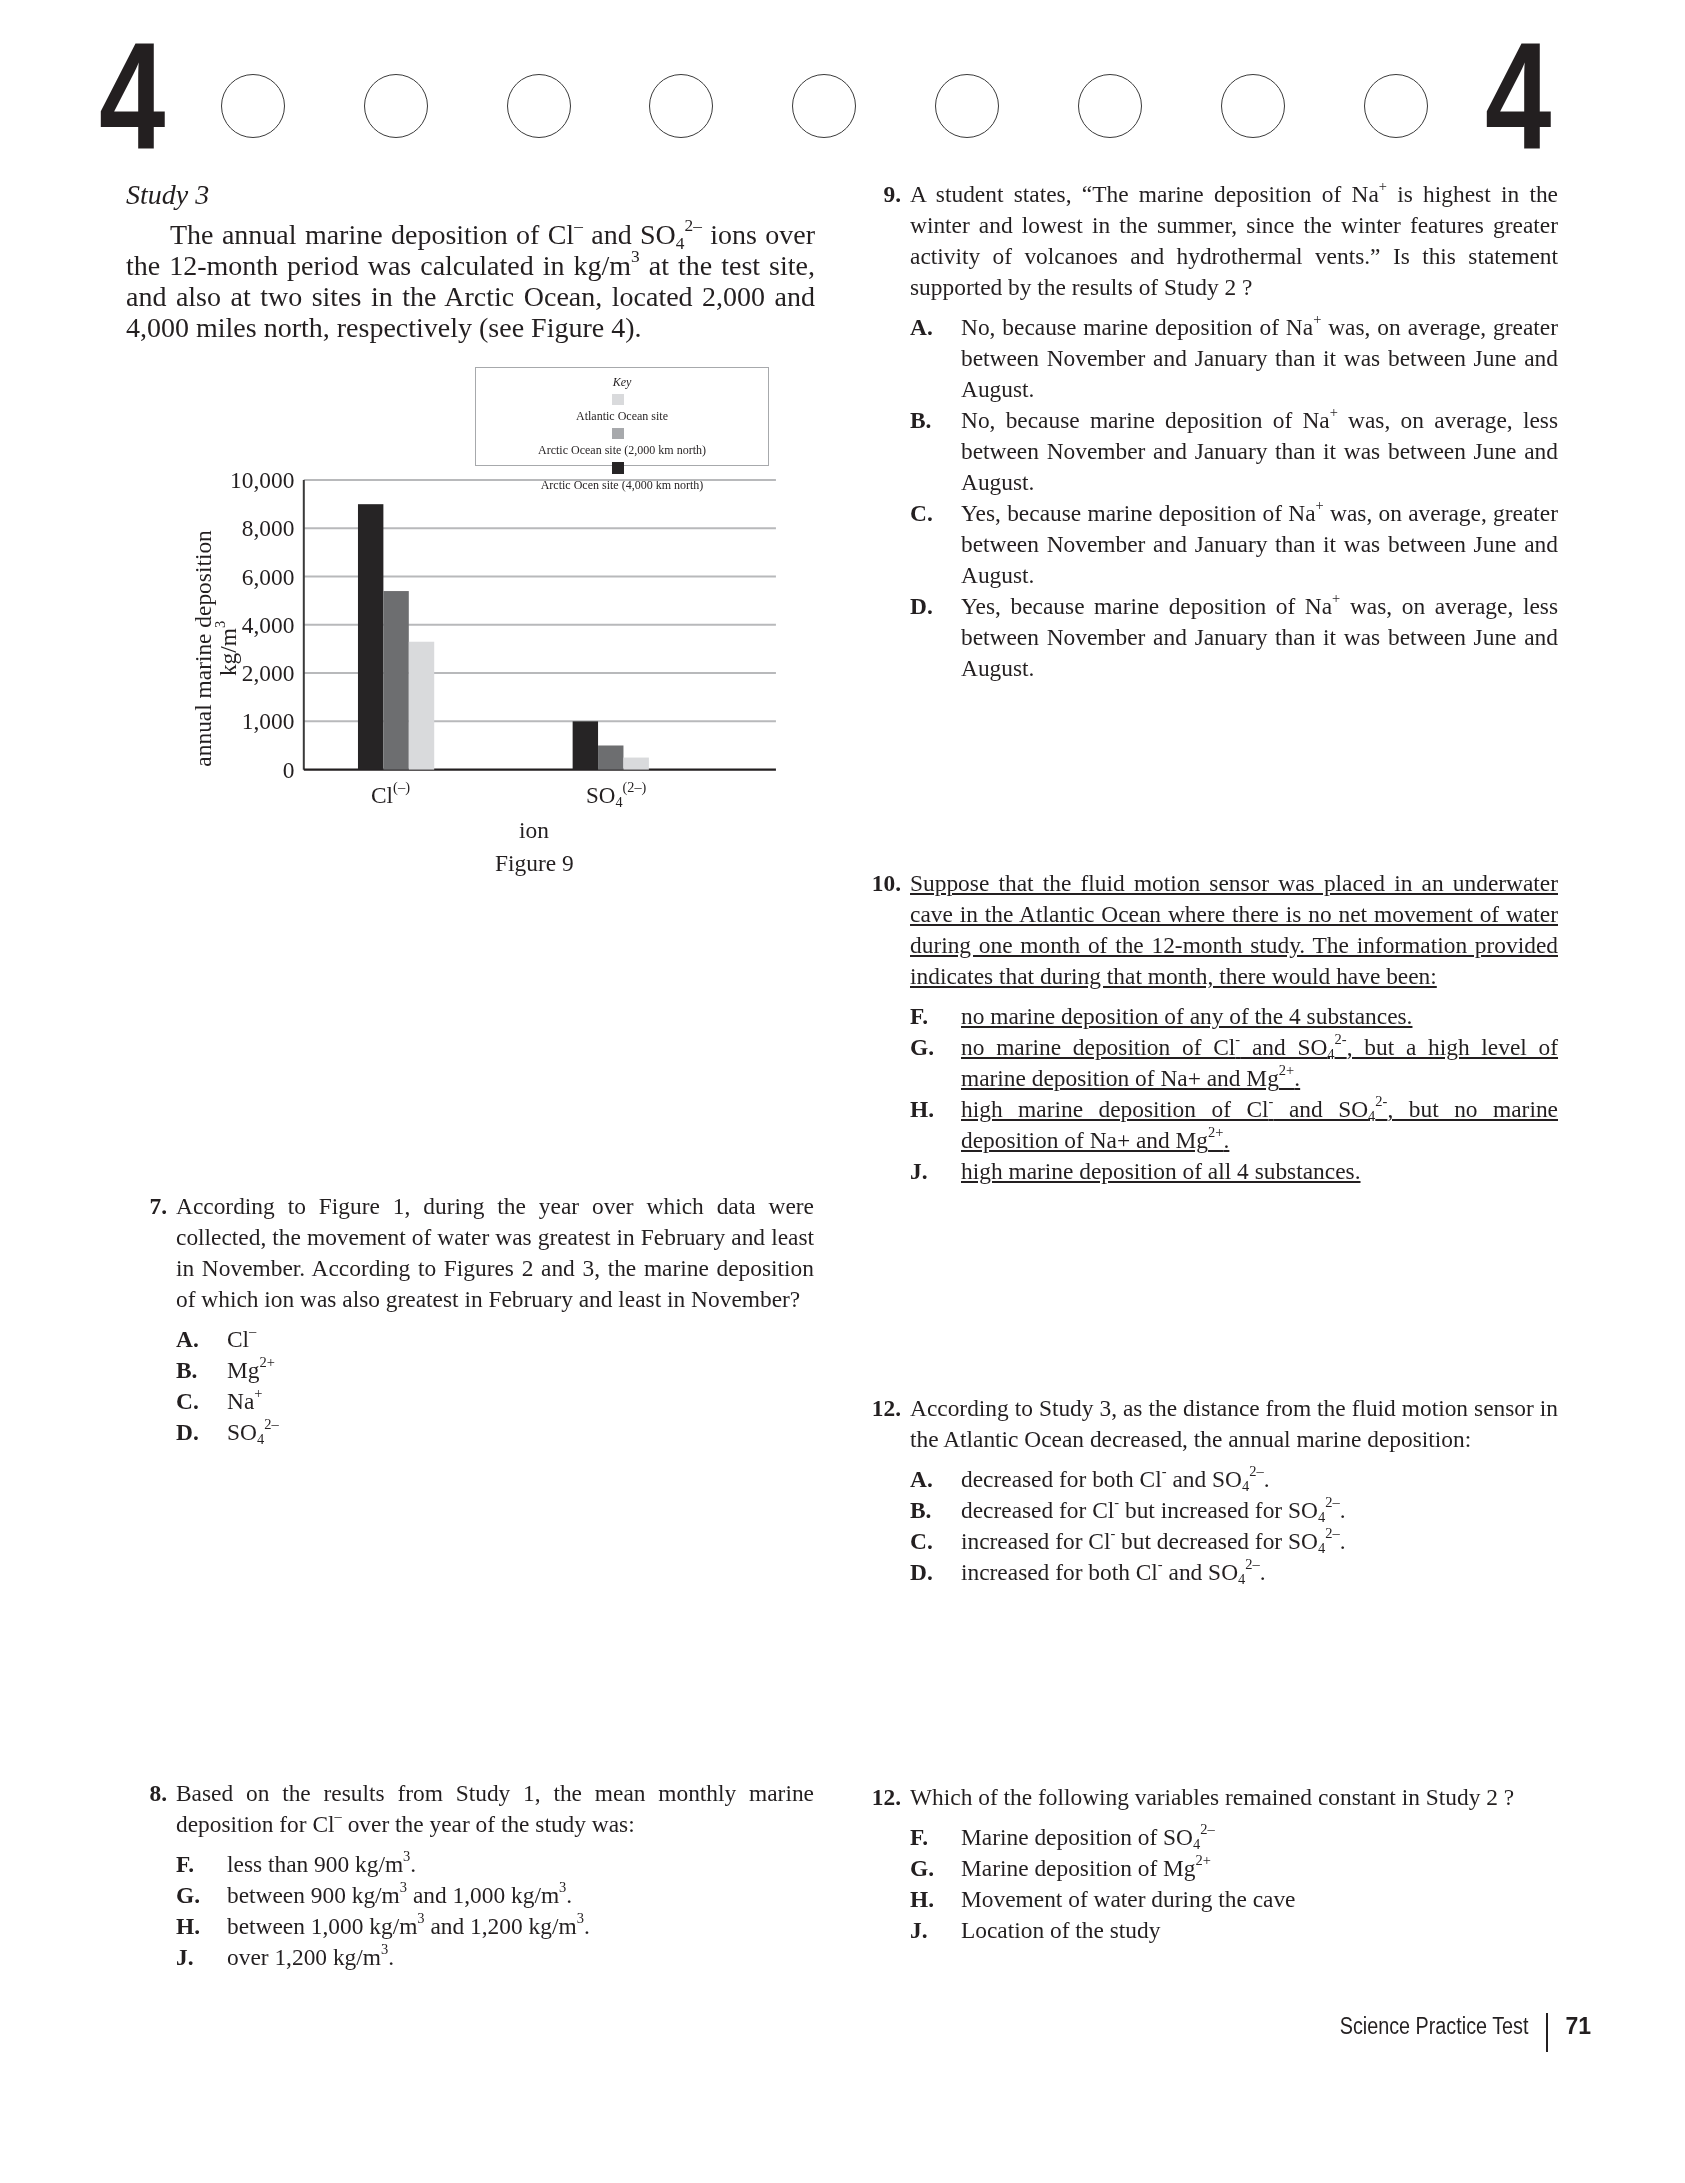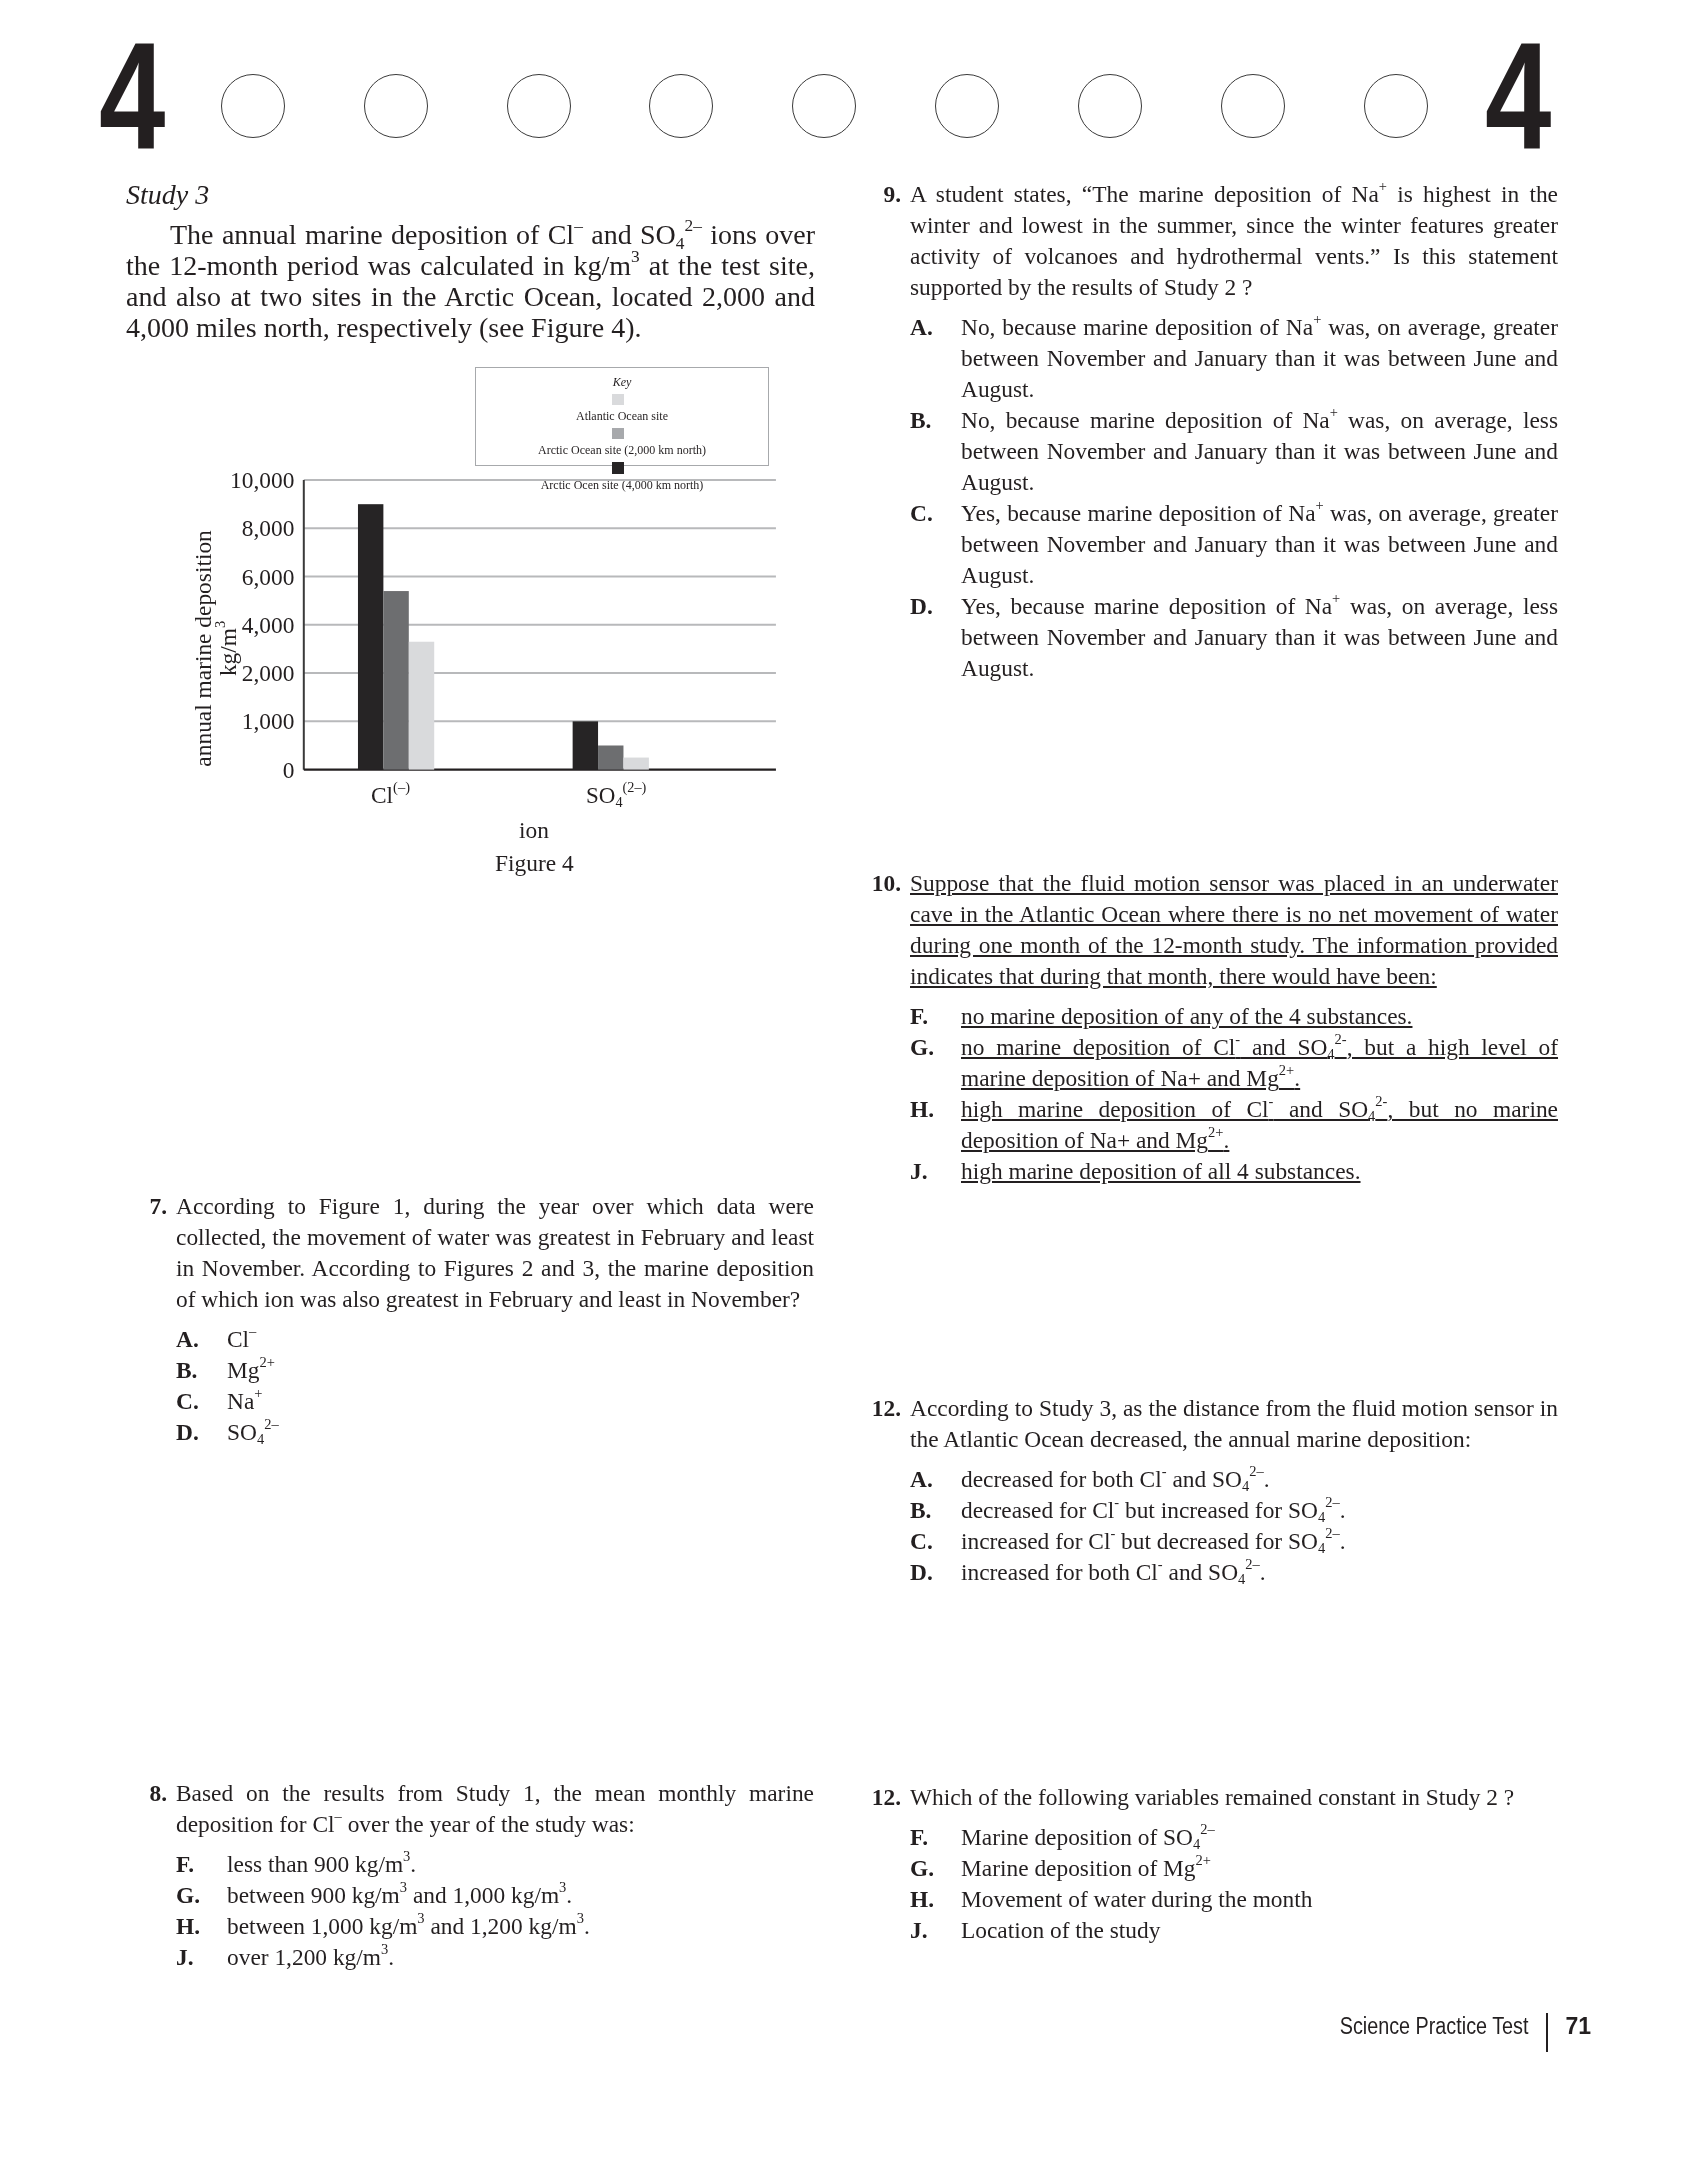--- a/index.html
+++ b/index.html
@@ -107,21 +107,21 @@
       <rect x="712" y="601.9583333333334" width="38" height="18.04166666666663" fill="#d9dadc"></rect>
     </svg>
 <div style="position: absolute; top: 427px; font-size: 23.4px; line-height: 27px; left: 224px;">Cl<sup>(–)</sup></div>
     <div style="position: absolute; top: 427px; font-size: 23px; line-height: 27px; left: 439px;">SO<sub>4</sub><sup>(2–)</sup></div>
     <div style="position: absolute; left: 372px; top: 462px; font-size: 23.4px;">ion</div>
     <div style="position: absolute; left: -78px; top: 268px; width: 294px; text-align: center; font-size: 23.4px; line-height: 25.4px; transform: rotate(-90deg); transform-origin: center center;">
       <div>annual marine deposition</div>
       <div>kg/m<sup>3</sup></div>
     </div>
   </div>
-<div class="fig-caption">Figure 4</div>
+<div class="fig-caption">Figure 9</div>
 
 <div class="q" id="q7" style="left:128px;  top:1191px; width:686px;">
     <div class="num">7.</div>
     <div class="stem">According to Figure 1, during the year over which data were collected, the movement of water was greatest in February and least in November. According to Figures 2 and 3, the marine deposition of which ion was also greatest in February and least in November?</div>
     <div class="opts">
       <div class="opt"><span class="let">A.</span><span>Cl<sup>–</sup></span></div>
       <div class="opt"><span class="let">B.</span><span>Mg<sup>2+</sup></span></div>
       <div class="opt"><span class="let">C.</span><span>Na<sup>+</sup></span></div>
       <div class="opt"><span class="let">D.</span><span>SO<sub>4</sub><sup>2–</sup></span></div>
     </div>
@@ -165,21 +165,21 @@
       <div class="opt"><span class="let">C.</span><span>increased for Cl<sup>-</sup> but decreased for SO<sub>4</sub><sup>2–</sup>.</span></div>
       <div class="opt"><span class="let">D.</span><span>increased for both Cl<sup>-</sup> and SO<sub>4</sub><sup>2–</sup>.</span></div>
     </div>
   </div>
 <div class="q" id="q12" style="left:862px; top:1782px; width:696px;">
     <div class="num">12.</div>
     <div class="stem">Which of the following variables remained constant in Study 2 ?</div>
     <div class="opts">
       <div class="opt"><span class="let">F.</span><span>Marine deposition of SO<sub>4</sub><sup>2–</sup></span></div>
       <div class="opt"><span class="let">G.</span><span>Marine deposition of Mg<sup>2+</sup></span></div>
-      <div class="opt"><span class="let">H.</span><span>Movement of water during the month</span></div>
+      <div class="opt"><span class="let">H.</span><span>Movement of water during the cave</span></div>
       <div class="opt"><span class="let">J.</span><span>Location of the study</span></div>
     </div>
   </div>
 
 <div class="footer">
   <span class="lbl">Science Practice Test</span>
   <span class="sep"></span>
   <span class="pg">71</span>
 </div>
 

